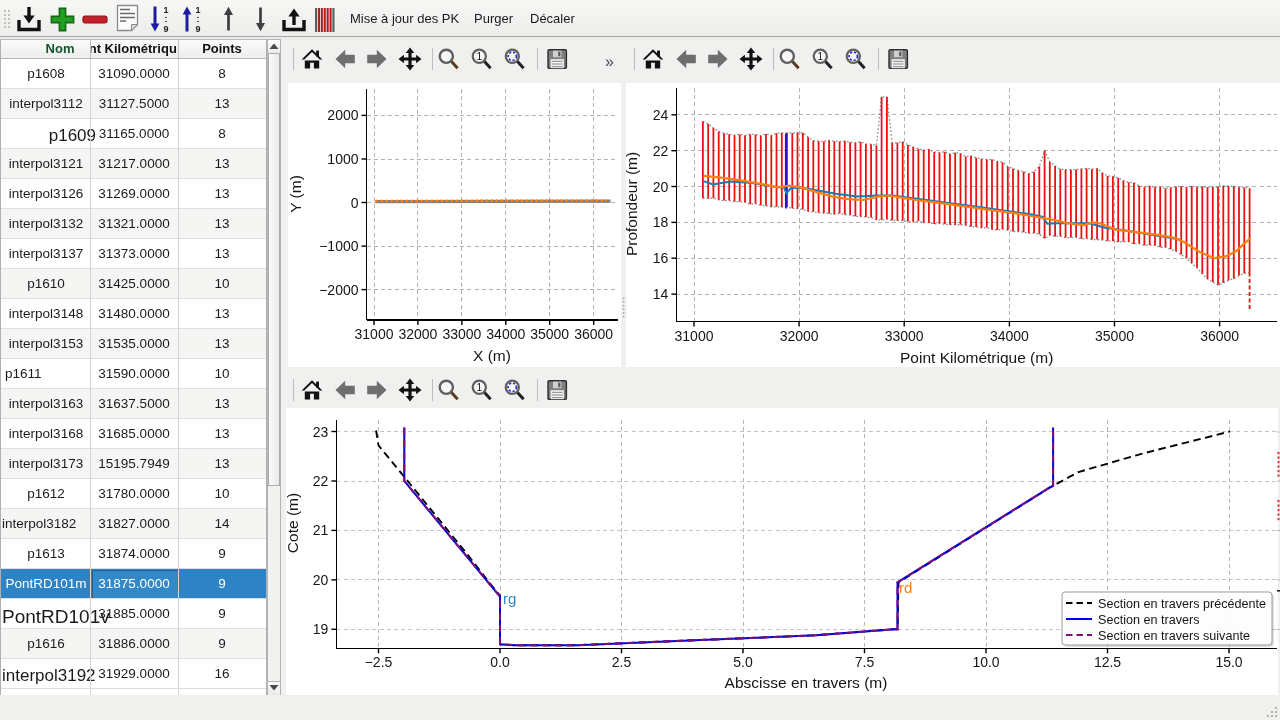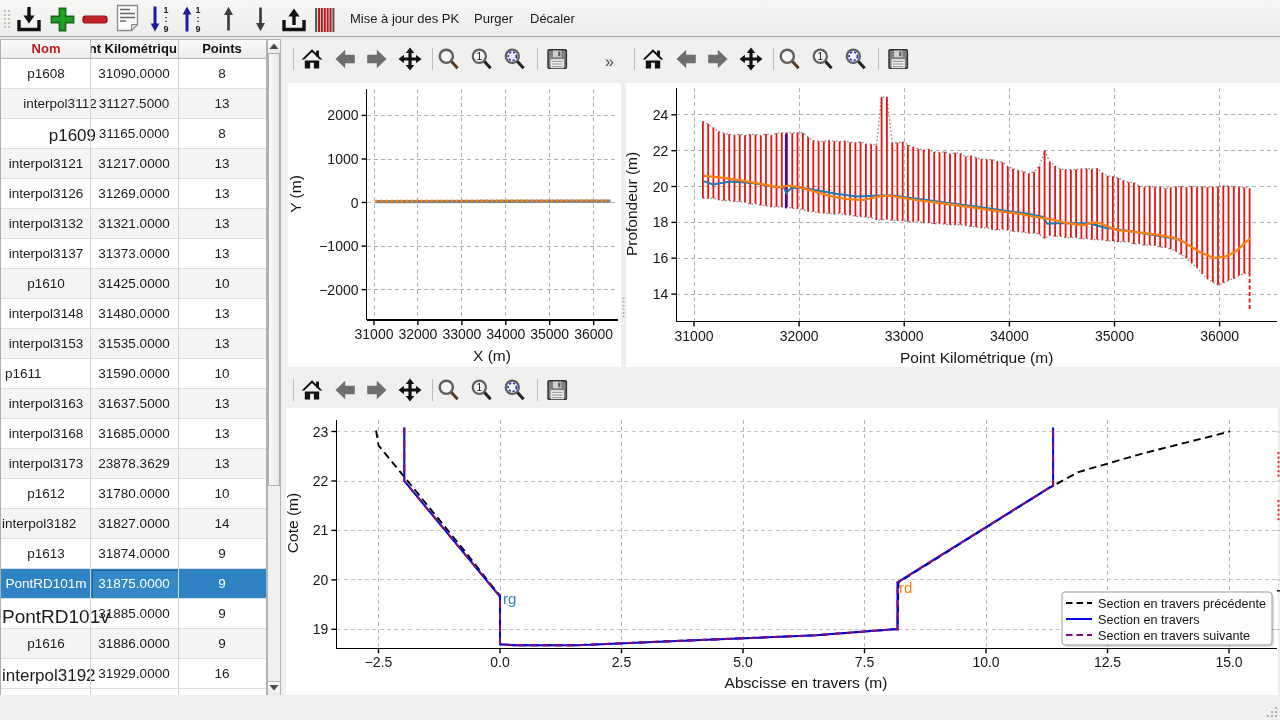--- a/index.html
+++ b/index.html
@@ -74,35 +74,35 @@
       <rect x="8.7" y="1" width="2.1" height="24" fill="#b42020"></rect>
       <rect x="11.6" y="1" width="2.1" height="24" fill="#b42020"></rect>
       <rect x="14.5" y="1" width="2.1" height="24" fill="#b42020"></rect>
       <rect x="17.4" y="1" width="2.1" height="24" fill="#5c5c5c"></rect>
     </svg>
     <div style="position:absolute;left:350px;top:11px;font-size:13px;color:#1a1a1a">Mise à jour des PK</div>
     <div style="position:absolute;left:474px;top:11px;font-size:13px;color:#1a1a1a">Purger</div>
     <div style="position:absolute;left:530px;top:11px;font-size:13px;color:#1a1a1a">Décaler</div>
 <div style="position:absolute;left:0;top:37px;width:1280px;height:3px;background:#ececea"></div>
 <div style="position:absolute;left:0px;top:39px;width:267px;height:20px;background:linear-gradient(#fafafa,#ededec);border-top:1px solid #bcbcbc;border-bottom:1px solid #b6b6b6;box-sizing:border-box"></div>
-    <div style="position:absolute;left:2px;top:41px;width:88px;text-align:center;font-weight:bold;font-size:13px;color:#b91c1c">Nom</div>
+    <div style="position:absolute;left:16px;top:41px;width:88px;text-align:center;font-weight:bold;font-size:13px;color:#14532d">Nom</div>
     <div style="position:absolute;left:91px;top:41px;width:86px;height:17px;overflow:hidden">
       <span style="position:absolute;left:-22.5px;top:0;font-weight:bold;font-size:13px;color:#111;white-space:nowrap">Point Kilométrique</span>
     </div>
     <div style="position:absolute;left:178px;top:41px;width:88px;text-align:center;font-weight:bold;font-size:13px;color:#111">Points</div>
     <div style="position:absolute;left:90px;top:40px;width:1px;height:19px;background:#c0c0c0"></div>
     <div style="position:absolute;left:178px;top:40px;width:1px;height:19px;background:#c0c0c0"></div>
     <div style="position:absolute;left:1px;top:59px;width:265px;height:636px;background:#fff"></div>
     <div style="position:absolute;left:1px;top:59px;width:265px;height:30px;background:#ffffff"></div>
     <div style="position:absolute;left:2px;top:66px;width:88px;text-align:center;font-size:13.5px;color:#1b1b1b;white-space:nowrap">p1608</div>
     <div style="position:absolute;left:90px;top:66px;width:88px;text-align:center;font-size:13.5px;color:#1b1b1b">31090.0000</div>
     <div style="position:absolute;left:178px;top:66px;width:88px;text-align:center;font-size:13.5px;color:#1b1b1b">8</div>
     <div style="position:absolute;left:1px;top:88px;width:265px;height:1px;background:#dedede"></div>
     <div style="position:absolute;left:1px;top:89px;width:265px;height:30px;background:#f5f5f4"></div>
-    <div style="position:absolute;left:16px;top:96px;width:88px;text-align:center;font-size:13.5px;color:#1b1b1b;white-space:nowrap">interpol3112</div>
+    <div style="position:absolute;left:2px;top:96px;width:88px;text-align:center;font-size:13.5px;color:#1b1b1b;white-space:nowrap">interpol3112</div>
     <div style="position:absolute;left:90px;top:96px;width:88px;text-align:center;font-size:13.5px;color:#1b1b1b">31127.5000</div>
     <div style="position:absolute;left:178px;top:96px;width:88px;text-align:center;font-size:13.5px;color:#1b1b1b">13</div>
     <div style="position:absolute;left:1px;top:118px;width:265px;height:1px;background:#dedede"></div>
     <div style="position:absolute;left:1px;top:119px;width:265px;height:30px;background:#ffffff"></div>
     <div style="position:absolute;left:8px;top:126px;width:88px;text-align:right;font-size:17px;color:#1b1b1b;white-space:nowrap">p1609</div>
     <div style="position:absolute;left:90px;top:126px;width:88px;text-align:center;font-size:13.5px;color:#1b1b1b">31165.0000</div>
     <div style="position:absolute;left:178px;top:126px;width:88px;text-align:center;font-size:13.5px;color:#1b1b1b">8</div>
     <div style="position:absolute;left:1px;top:148px;width:265px;height:1px;background:#dedede"></div>
     <div style="position:absolute;left:1px;top:149px;width:265px;height:30px;background:#f5f5f4"></div>
     <div style="position:absolute;left:2px;top:156px;width:88px;text-align:center;font-size:13.5px;color:#1b1b1b;white-space:nowrap">interpol3121</div>
@@ -149,21 +149,21 @@
     <div style="position:absolute;left:90px;top:396px;width:88px;text-align:center;font-size:13.5px;color:#1b1b1b">31637.5000</div>
     <div style="position:absolute;left:178px;top:396px;width:88px;text-align:center;font-size:13.5px;color:#1b1b1b">13</div>
     <div style="position:absolute;left:1px;top:418px;width:265px;height:1px;background:#dedede"></div>
     <div style="position:absolute;left:1px;top:419px;width:265px;height:30px;background:#ffffff"></div>
     <div style="position:absolute;left:2px;top:426px;width:88px;text-align:center;font-size:13.5px;color:#1b1b1b;white-space:nowrap">interpol3168</div>
     <div style="position:absolute;left:90px;top:426px;width:88px;text-align:center;font-size:13.5px;color:#1b1b1b">31685.0000</div>
     <div style="position:absolute;left:178px;top:426px;width:88px;text-align:center;font-size:13.5px;color:#1b1b1b">13</div>
     <div style="position:absolute;left:1px;top:448px;width:265px;height:1px;background:#dedede"></div>
     <div style="position:absolute;left:1px;top:449px;width:265px;height:30px;background:#f5f5f4"></div>
     <div style="position:absolute;left:2px;top:456px;width:88px;text-align:center;font-size:13.5px;color:#1b1b1b;white-space:nowrap">interpol3173</div>
-    <div style="position:absolute;left:90px;top:456px;width:88px;text-align:center;font-size:13.5px;color:#1b1b1b">23878.3629</div>
+    <div style="position:absolute;left:90px;top:456px;width:88px;text-align:center;font-size:13.5px;color:#1b1b1b">15195.7949</div>
     <div style="position:absolute;left:178px;top:456px;width:88px;text-align:center;font-size:13.5px;color:#1b1b1b">13</div>
     <div style="position:absolute;left:1px;top:478px;width:265px;height:1px;background:#dedede"></div>
     <div style="position:absolute;left:1px;top:479px;width:265px;height:30px;background:#ffffff"></div>
     <div style="position:absolute;left:2px;top:486px;width:88px;text-align:center;font-size:13.5px;color:#1b1b1b;white-space:nowrap">p1612</div>
     <div style="position:absolute;left:90px;top:486px;width:88px;text-align:center;font-size:13.5px;color:#1b1b1b">31780.0000</div>
     <div style="position:absolute;left:178px;top:486px;width:88px;text-align:center;font-size:13.5px;color:#1b1b1b">10</div>
     <div style="position:absolute;left:1px;top:508px;width:265px;height:1px;background:#dedede"></div>
     <div style="position:absolute;left:1px;top:509px;width:265px;height:30px;background:#f5f5f4"></div>
     <div style="position:absolute;left:2px;top:516px;width:88px;text-align:left;font-size:13.5px;color:#1b1b1b;white-space:nowrap">interpol3182</div>
     <div style="position:absolute;left:90px;top:516px;width:88px;text-align:center;font-size:13.5px;color:#1b1b1b">31827.0000</div>

